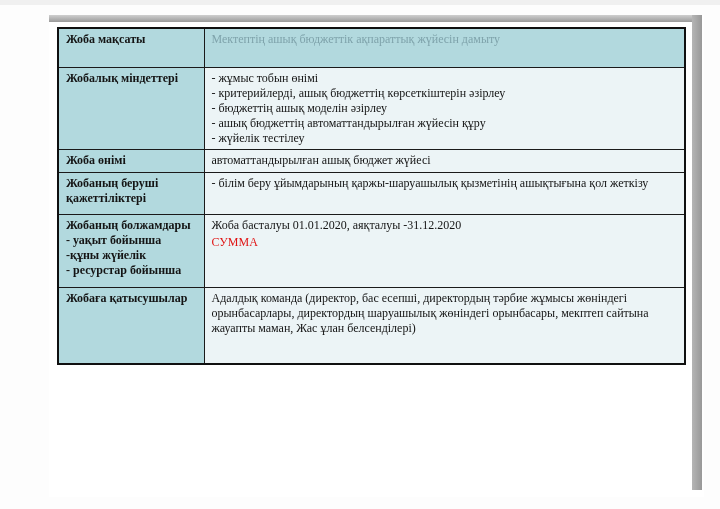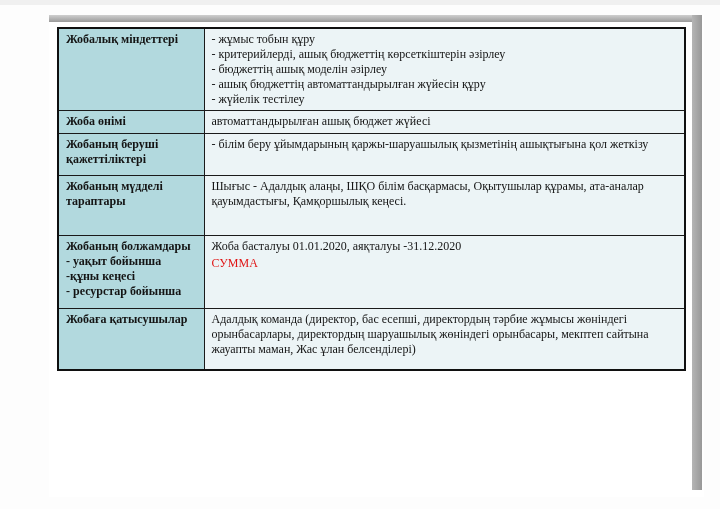--- a/index.html
+++ b/index.html
@@ -83,61 +83,61 @@
   <div class="page"></div>
   <div class="page-top-edge"></div>
   <div class="page-right-edge"></div>
 
   <table class="charter">
     <colgroup>
       <col style="width:146px">
       <col style="width:481px">
     </colgroup>
     <tbody>
+      <tr style="height:39px">
+        <td class="label-cell">Жоба мақсаты</td>
+        <td class="value-cell teal-bg">
+            <div class="tline">Мектептің ашық бюджеттік ақпараттық жүйесін дамыту</div>
+          </td>
+      </tr>
       <tr style="height:79px">
         <td class="label-cell">Жобалық міндеттері</td>
         <td class="value-cell">
-            <div class="tline">- жұмыс тобын құру</div>
+            <div class="tline">- жұмыс тобын өнімі</div>
             <div class="tline">- критерийлерді, ашық бюджеттің көрсеткіштерін әзірлеу</div>
             <div class="tline">- бюджеттің ашық моделін әзірлеу</div>
             <div class="tline">- ашық бюджеттің автоматтандырылған жүйесін құру</div>
             <div class="tline">- жүйелік тестілеу</div>
           </td>
       </tr>
       <tr style="height:23px">
         <td class="label-cell">Жоба өнімі</td>
         <td class="value-cell">
             <div class="tline">автоматтандырылған ашық бюджет жүйесі</div>
           </td>
       </tr>
       <tr style="height:42px">
         <td class="label-cell">Жобаның беруші қажеттіліктері</td>
         <td class="value-cell">
             <div class="tline"> - білім беру ұйымдарының қаржы-шаруашылық қызметінің ашықтығына қол жеткізу</div>
           </td>
       </tr>
-      <tr style="height:60px">
-        <td class="label-cell v-mid">Жобаның мүдделі тараптары</td>
-        <td class="value-cell">
-            <div class="tline">Шығыс - Адалдық алаңы, ШҚО білім басқармасы, Оқытушылар құрамы, ата-аналар қауымдастығы, Қамқоршылық кеңесі.</div>
-          </td>
-      </tr>
       <tr style="height:73px">
         <td class="label-cell">
             <div class="tline">Жобаның болжамдары</div>
             <div class="tline">- уақыт бойынша</div>
-            <div class="tline">-құны кеңесі</div>
+            <div class="tline">-құны жүйелік</div>
             <div class="tline">- ресурстар бойынша</div>
           </td>
         <td class="value-cell">
           <div>Жоба басталуы 01.01.2020, аяқталуы -31.12.2020</div>
           <div class="sum-line">СУММА</div>
         </td>
       </tr>
-      <tr style="height:61px">
+      <tr style="height:77px">
         <td class="label-cell">Жобаға қатысушылар</td>
         <td class="value-cell">
             <div class="tline">Адалдық команда (директор, бас есепші, директордың тәрбие жұмысы жөніндегі орынбасарлары, директордың шаруашылық жөніндегі орынбасары, мекптеп сайтына жауапты маман, Жас ұлан белсенділері)</div>
           </td>
       </tr>
     </tbody>
   </table>
 </div>
 
 </body></html>

